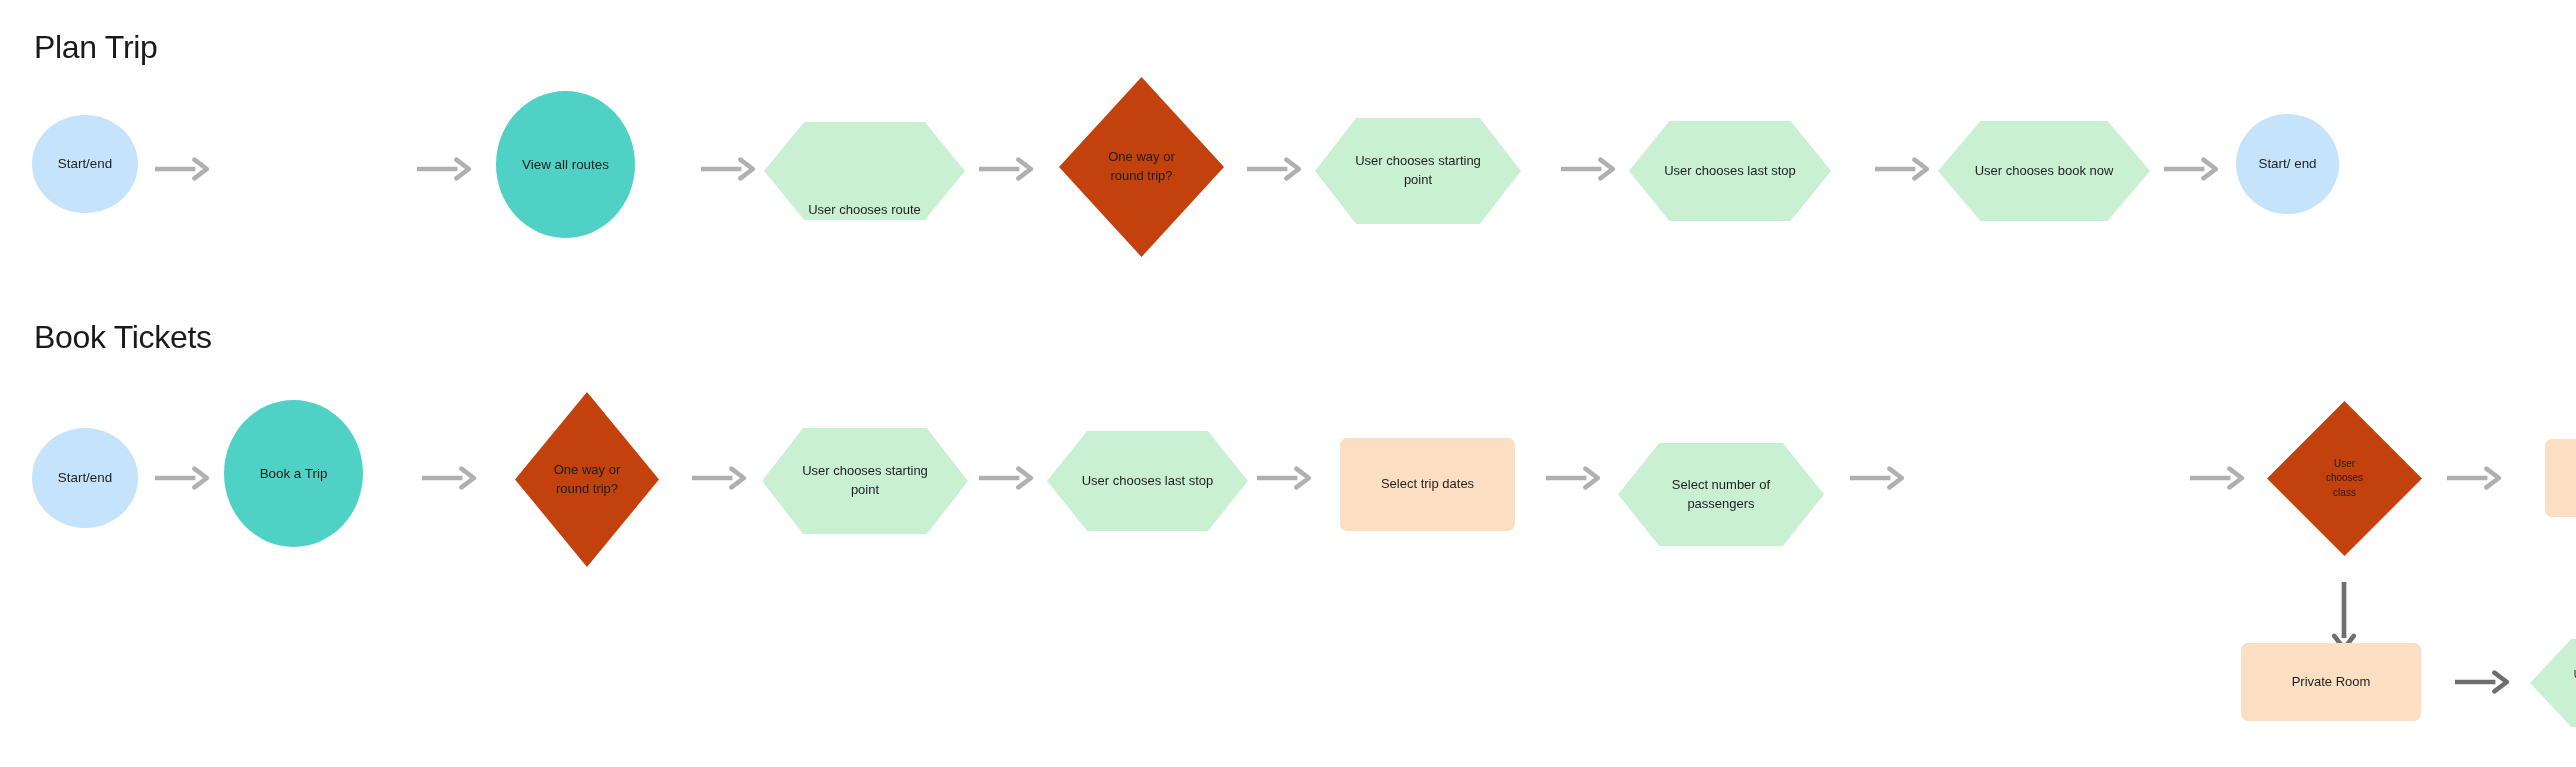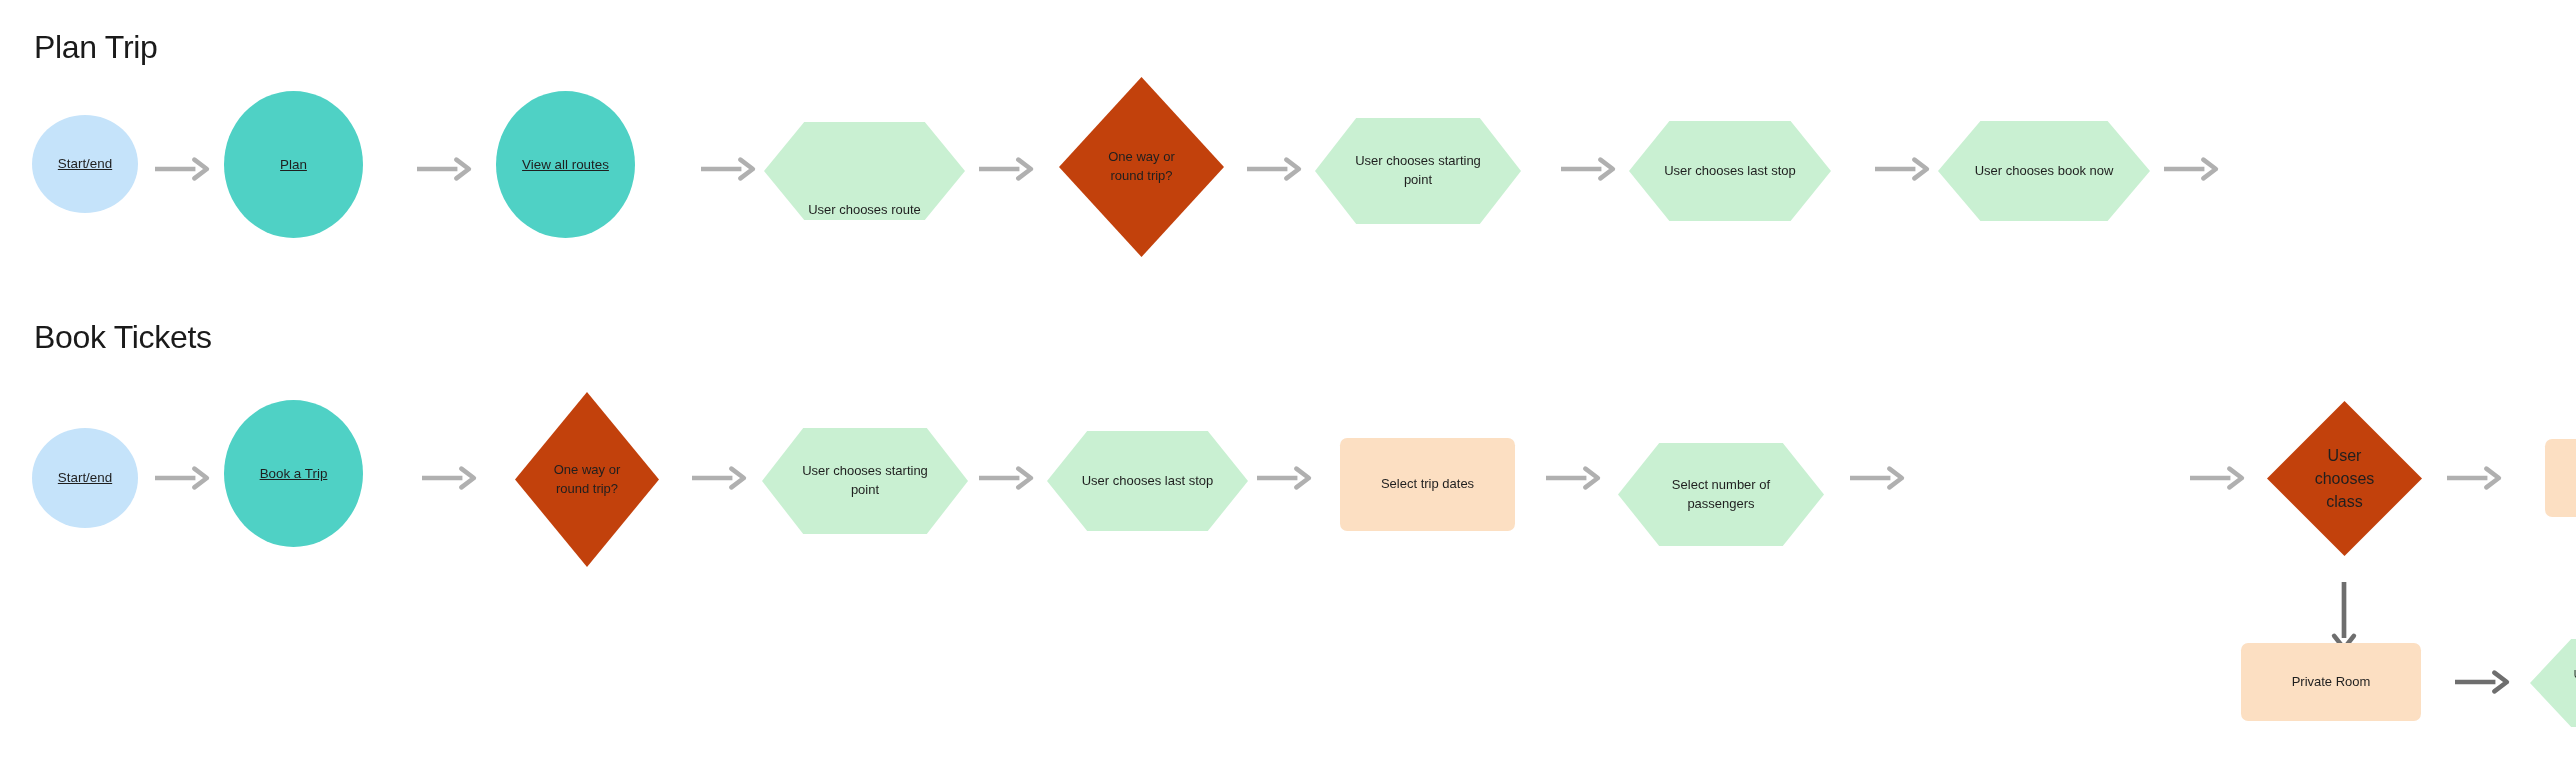--- a/index.html
+++ b/index.html
@@ -35,21 +35,21 @@
   }
   .node .label{
     display:block;
     width:100%;
     padding:0 3.1px;
     box-sizing:border-box;
     white-space:pre-line;
   }
 
   
-  .shape-ellipse{border-radius:50%;text-decoration:underline;}
+  .shape-ellipse{border-radius:50%;}
   .shape-rect{border-radius:7.2px;text-align:center;}
   .shape-hex{
     clip-path:polygon(20% 0%,80% 0%,100% 50%,80% 100%,20% 100%,0% 50%);
   }
   .shape-diamond{
     clip-path:polygon(50% 0%,100% 50%,50% 100%,0% 50%);
   }
 
   
   .fill-blue{background:#c5e3fa;}
@@ -115,23 +115,20 @@
     <svg width="57" height="24" viewBox="0 0 110 46">
         <path d="M0 23 H78" stroke="#b0b0b0" stroke-width="9" fill="none"></path>
         <path d="M76 5 L100 23 L76 41" stroke="#b0b0b0" stroke-width="9" fill="none" stroke-linecap="round" stroke-linejoin="round"></path>
       </svg>
   </div>
 
   <div class="node shape-ellipse fill-blue" style="left:32px;top:115px;width:106px;height:98px;font-size:13.4px;">
     <span class="label">Start/end</span>
   </div>
 
-  <div class="node shape-ellipse fill-teal" style="left:224px;top:91px;width:139px;height:147px;font-size:13.4px;">
-    <span class="label">Plan</span>
-  </div>
 
   <div class="node shape-ellipse fill-teal" style="left:496px;top:91px;width:139px;height:147px;font-size:13.4px;justify-content:center;">
     <span class="label">View all routes</span>
   </div>
 
   <div class="node shape-hex fill-green" style="left:764px;top:122px;width:201px;height:98px;font-size:13px;align-items:flex-end;">
     <span class="label">User chooses route</span>
   </div>
 
   <div class="node shape-diamond fill-yellow" style="left:1059px;top:77px;width:165px;height:180px;font-size:13px;">
@@ -145,20 +142,23 @@
   </div>
 
   <div class="node shape-hex fill-green" style="left:1629px;top:121px;width:202px;height:100px;font-size:13px;">
     <span class="label">User chooses last stop</span>
   </div>
 
   <div class="node shape-hex fill-green" style="left:1938px;top:121px;width:212px;height:100px;font-size:13px;">
     <span class="label">User chooses book now</span>
   </div>
 
+  <div class="node shape-ellipse fill-blue" style="left:2236px;top:114px;width:103px;height:100px;font-size:13.4px;">
+    <span class="label">Start/ end</span>
+  </div>
 
   <div class="section-title" style="left:34px;top:313px;">Book Tickets</div>
 
   <div class="arrow" style="left:155px;top:466px;width:57px;height:24px;">
     <svg width="57" height="24" viewBox="0 0 110 46">
         <path d="M0 23 H78" stroke="#b0b0b0" stroke-width="9" fill="none"></path>
         <path d="M76 5 L100 23 L76 41" stroke="#b0b0b0" stroke-width="9" fill="none" stroke-linecap="round" stroke-linejoin="round"></path>
       </svg>
   </div>
   <div class="arrow" style="left:422px;top:466px;width:57px;height:24px;">
@@ -249,21 +249,21 @@
   <div class="node shape-rect fill-orange" style="left:1340px;top:438px;width:175px;height:93px;font-size:13px;">
     <span class="label">Select trip dates</span>
   </div>
 
   <div class="node shape-hex fill-green" style="left:1618px;top:443px;width:206px;height:103px;font-size:13px;">
     <span class="label">Select number of
 passengers</span>
   </div>
 
 
-  <div class="node shape-diamond fill-yellow" style="left:2267px;top:401px;width:155px;height:155px;font-size:16px;">
+  <div class="node shape-diamond fill-yellow" style="left:2267px;top:401px;width:155px;height:155px;font-size:10px;">
     <span class="label">User
 chooses
 class</span>
   </div>
 
   <div class="node shape-rect fill-orange" style="left:2545px;top:439px;width:160px;height:78px;font-size:13px;">
     <span class="label">Coach</span>
   </div>
 
   <div class="node shape-rect fill-orange" style="left:2241px;top:643px;width:180px;height:78px;font-size:13px;">

